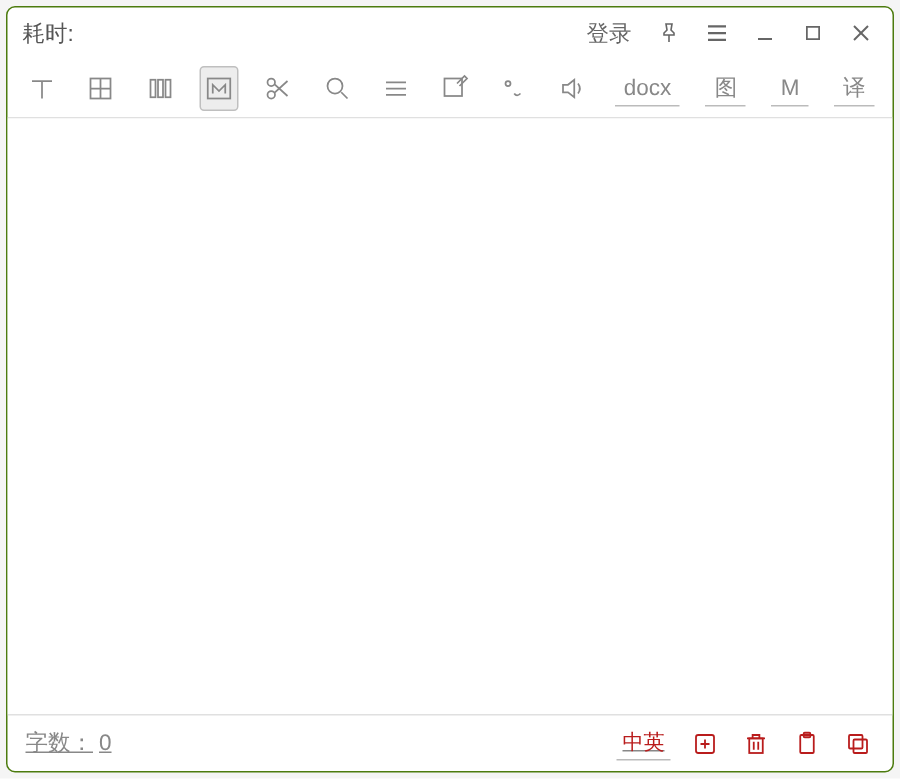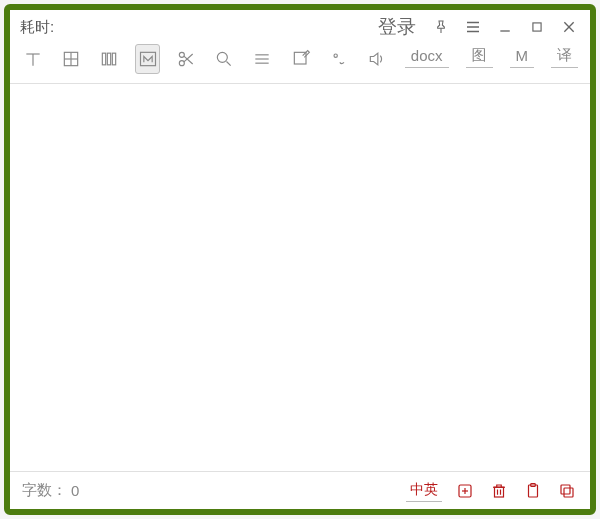--- a/index.html
+++ b/index.html
@@ -7,21 +7,21 @@
       width: 600px;
       height: 519px;
       font-family: "Microsoft YaHei", sans-serif;
       background: #f5f5f5;
       padding: 4px;
     }
     .window {
       width: 100%;
       height: 100%;
       background: #ffffff;
-      border: 6px solid #4d7c0f;
+      border: 1px solid #4d7c0f;
       border-radius: 6px;
       display: flex;
       flex-direction: column;
       overflow: hidden;
     }
     .titlebar {
       height: 34px;
       display: flex;
       align-items: center;
       justify-content: space-between;
@@ -33,26 +33,27 @@
     .titlebar-right { display: flex; align-items: center; gap: 10px; }
     .tb-btn {
       display: inline-flex;
       align-items: center;
       justify-content: center;
       width: 22px;
       height: 22px;
       color: #666;
       cursor: pointer;
     }
-    .tb-btn.wide { width: auto; padding: 0 4px; font-size: 19px; }
+    .tb-btn.wide { width: auto; padding: 0 4px; font-size: 15px; }
     .tb-btn svg { display: block; }
 
     .toolbar {
       height: 40px;
       display: flex;
+      align-items: center;
       padding: 0 10px;
       gap: 13px;
       border-bottom: 1px solid #e0e0e0;
     }
     .tool {
       display: inline-flex;
       align-items: center;
       justify-content: center;
       width: 30px;
       height: 30px;
@@ -83,20 +84,21 @@
 
     .statusbar {
       height: 38px;
       border-top: 1px solid #e0e0e0;
       display: flex;
       align-items: center;
       justify-content: space-between;
       padding: 0 12px;
       font-size: 15px;
       color: #888;
+      text-decoration: underline;
     }
     .statusbar-left { display: flex; align-items: center; gap: 4px; }
     .statusbar-right { display: flex; align-items: center; gap: 12px; }
     .sb-btn {
       display: inline-flex;
       align-items: center;
       justify-content: center;
       width: 22px;
       height: 22px;
       color: #b91c1c;

